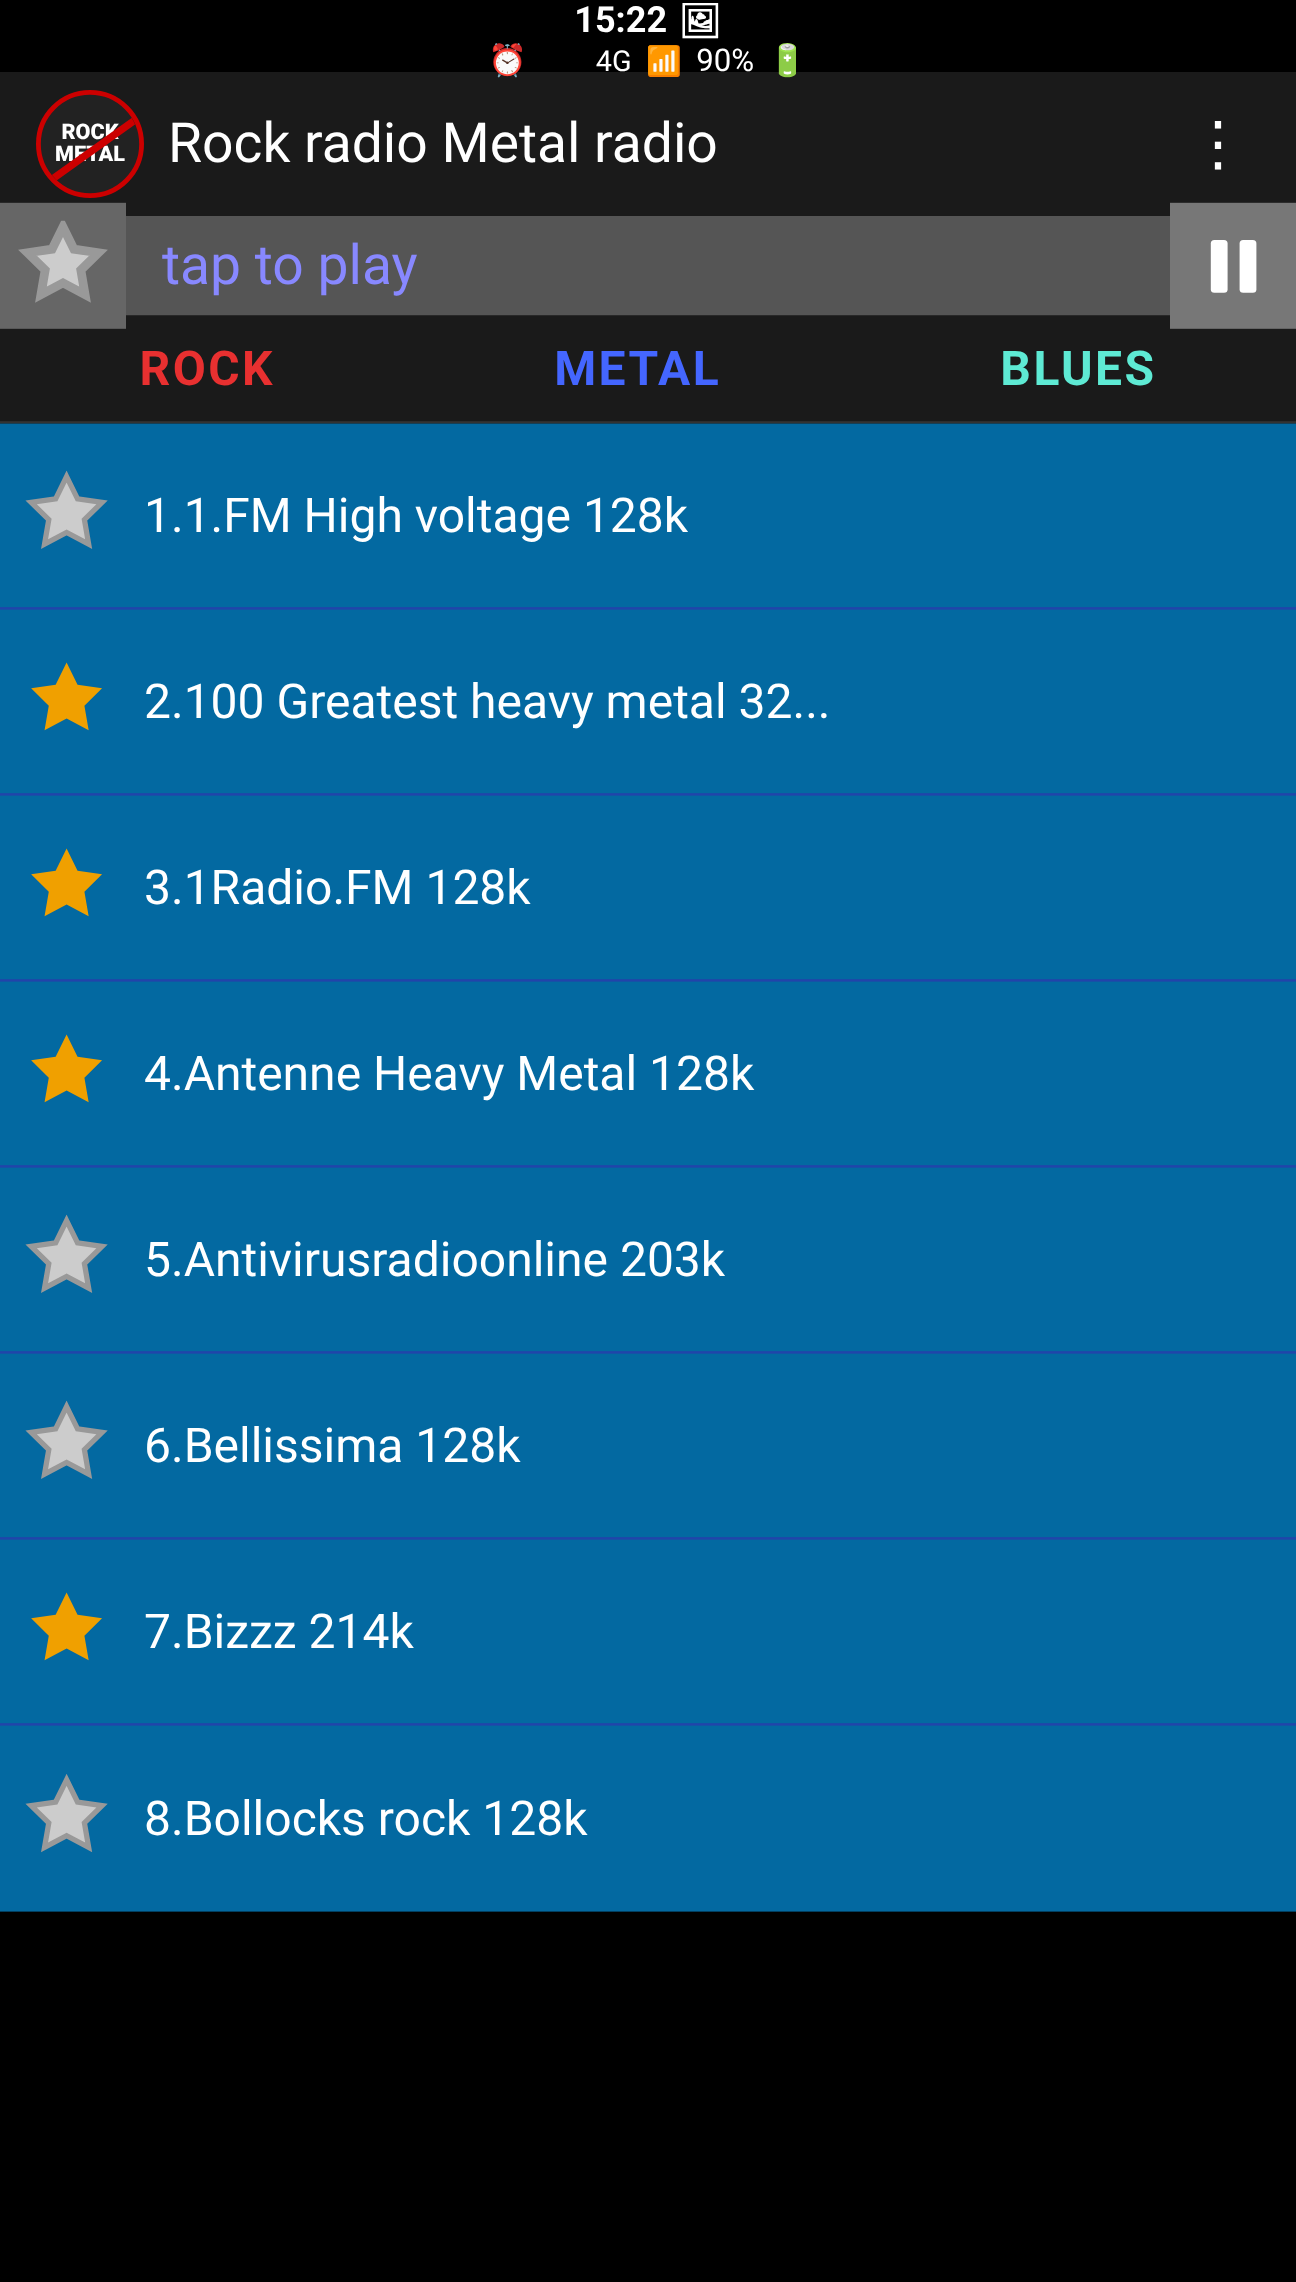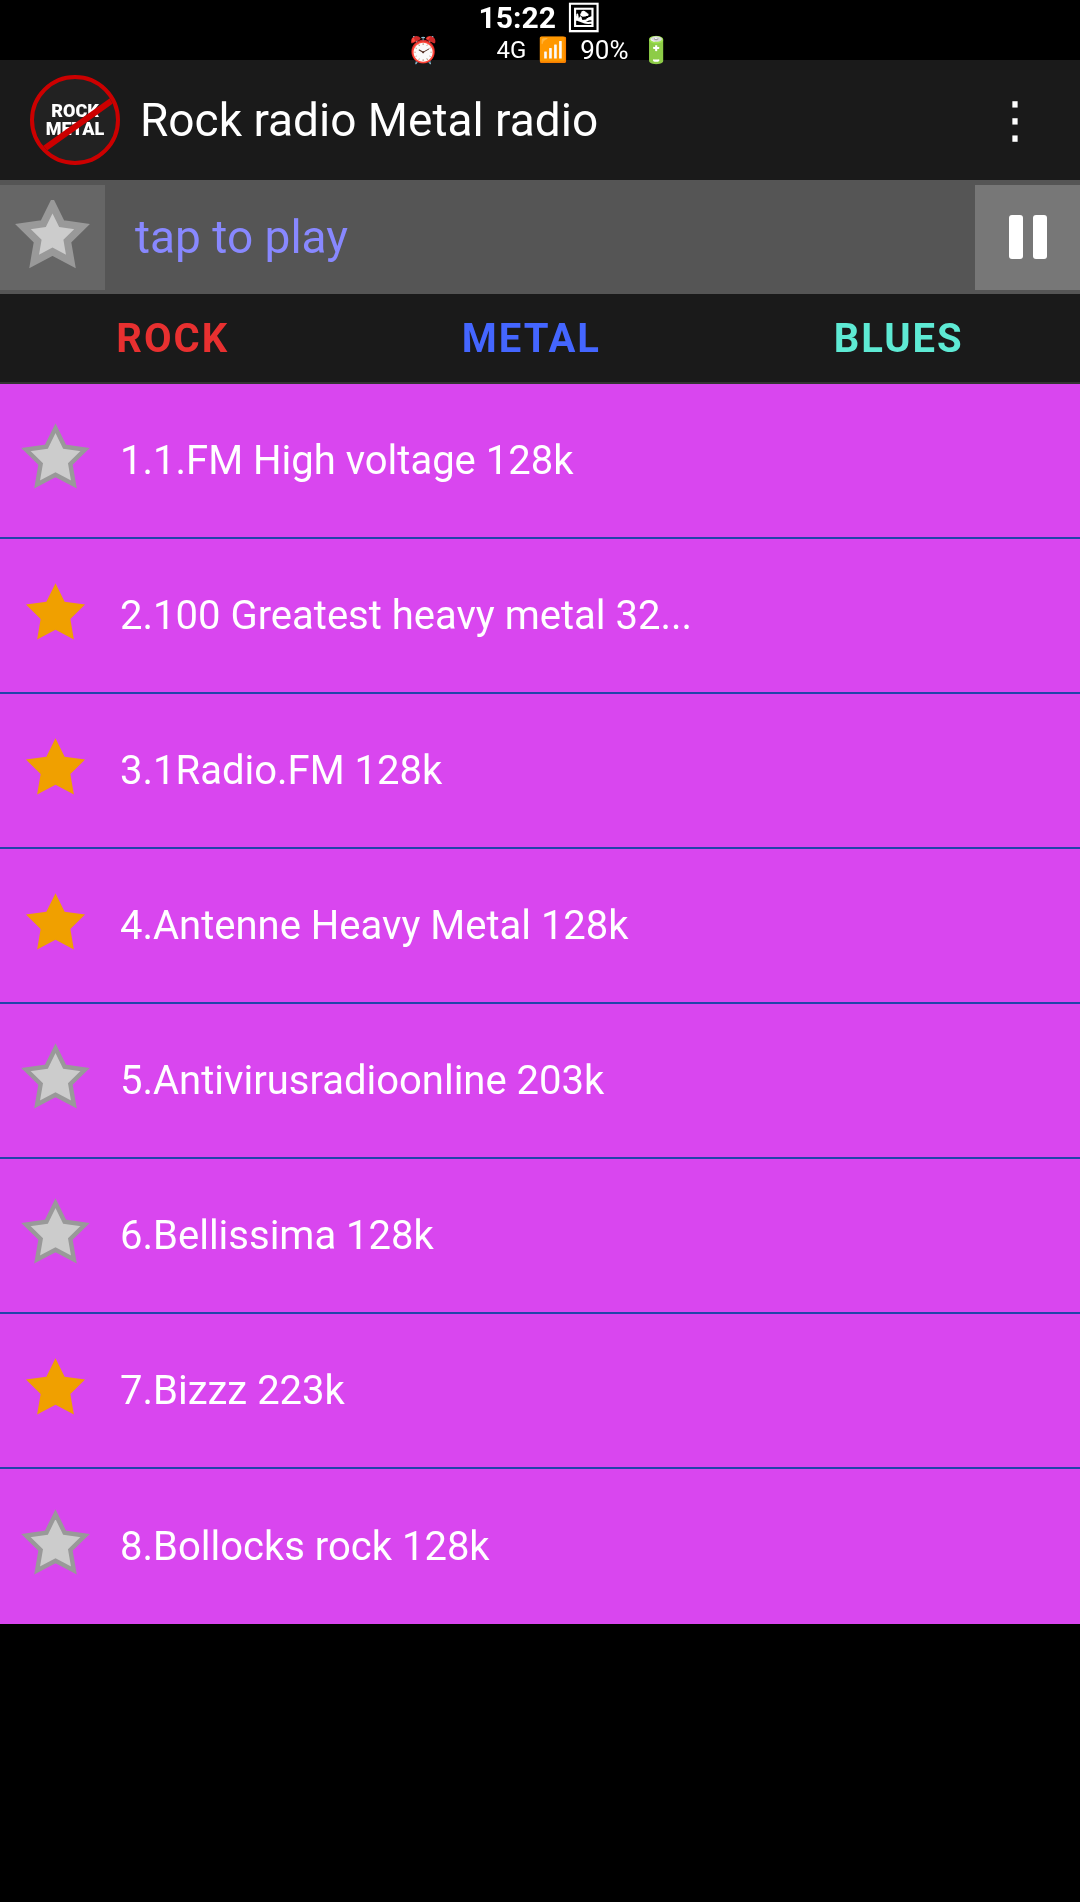--- a/index.html
+++ b/index.html
@@ -80,21 +80,21 @@
     .menu-dots {
       font-size: 50px;
       color: #fff;
       cursor: pointer;
       padding: 10px;
     }
 
     
     .player-bar {
       background: #555;
-      height: 114px;
+      height: 83px;
       display: flex;
       align-items: center;
       padding: 0;
       gap: 0;
     }
     .player-star-btn {
       width: 105px;
       height: 105px;
       background: #666;
       display: flex;
@@ -145,21 +145,21 @@
       letter-spacing: 2px;
       cursor: pointer;
       padding: 10px 40px;
     }
     .genre-tab.rock { color: #e83030; }
     .genre-tab.metal { color: #4466ff; }
     .genre-tab.blues { color: #5eead4; }
 
     
     .station-list {
-      background: #d946ef;
+      background: #0369a1;
       flex: 1;
     }
     .station-item {
       display: flex;
       align-items: center;
       height: 155px;
       border-bottom: 2px solid #2244aa;
       padding: 0 0 0 10px;
       cursor: pointer;
       position: relative;
@@ -293,21 +293,21 @@
       </svg>
     </div>
     <div class="station-name">6.Bellissima 128k</div>
   </div>
     <div class="station-item">
     <div class="star-icon">
       <svg class="star-svg" viewBox="0 0 51 48">
         <path fill="#f0a000" stroke="#e08000" stroke-width="0" d="M25.5 2l6.2 12.6 13.9 2-10 9.8 2.4 13.9-12.5-6.6-12.5 6.6 2.4-13.9-10-9.8 13.9-2z"></path>
       </svg>
     </div>
-    <div class="station-name">7.Bizzz 223k</div>
+    <div class="station-name">7.Bizzz 214k</div>
   </div>
     <div class="station-item">
     <div class="star-icon">
       <svg class="star-svg" viewBox="0 0 51 48">
         <path fill="#cccccc" stroke="#999" stroke-width="3" d="M25.5 2l6.2 12.6 13.9 2-10 9.8 2.4 13.9-12.5-6.6-12.5 6.6 2.4-13.9-10-9.8 13.9-2z"></path>
       </svg>
     </div>
     <div class="station-name">8.Bollocks rock 128k</div>
   </div>
   </div>

